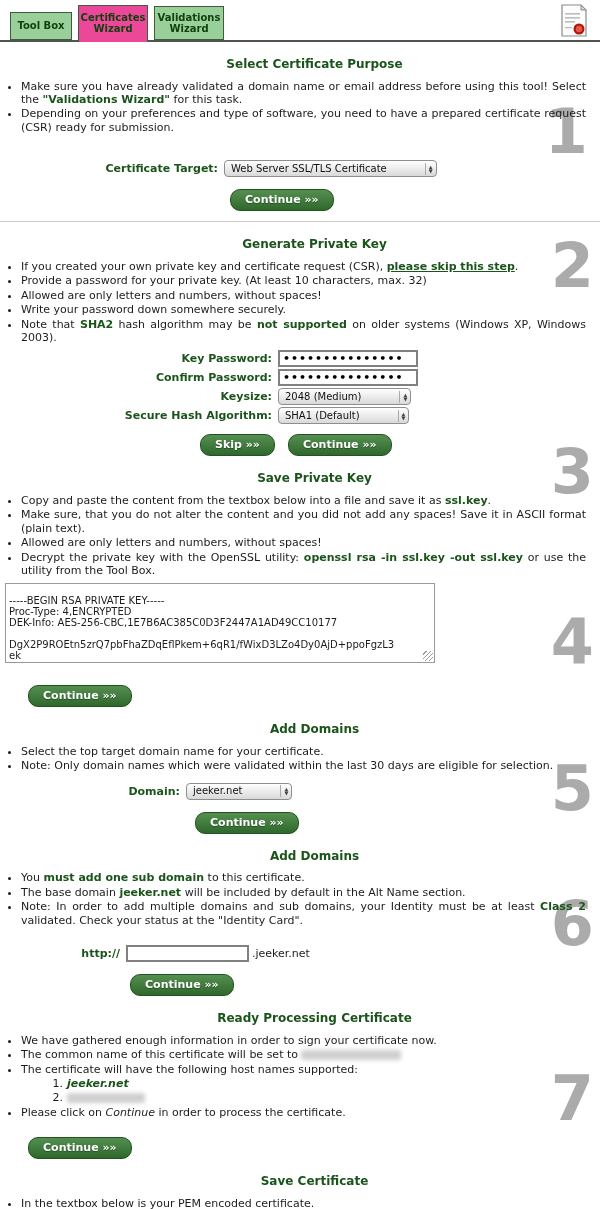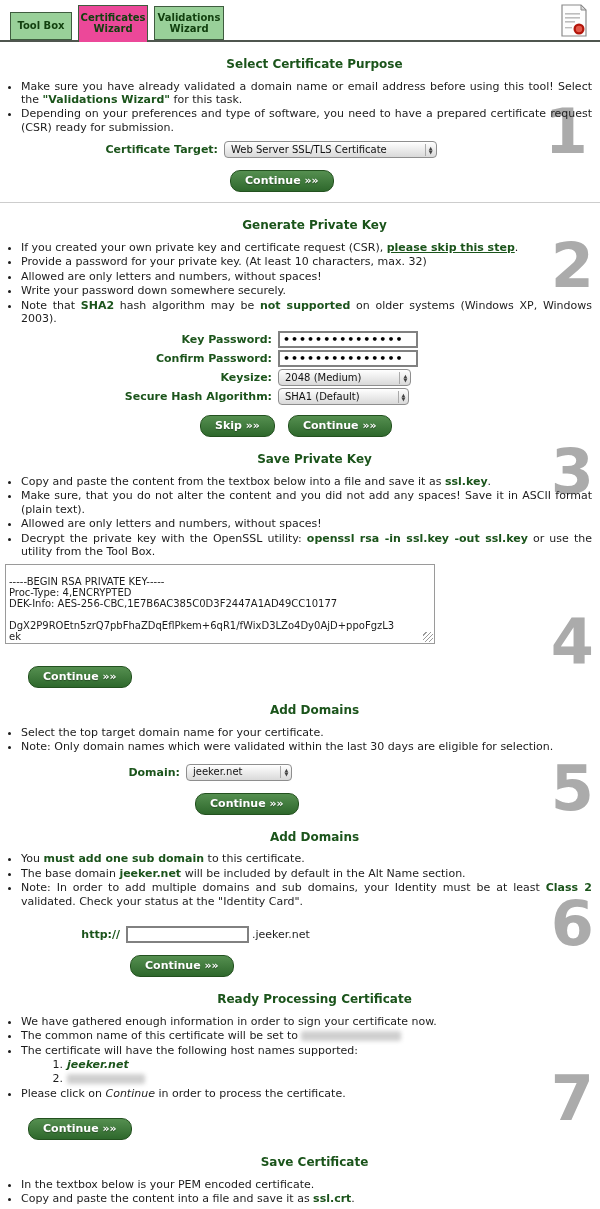--- a/index.html
+++ b/index.html
@@ -17,21 +17,21 @@
         display:flex; align-items:center; justify-content:center;
         padding:2px 6px; cursor:pointer; line-height:1.15;}
   .tab.one-line{ width:62px; height:28px; }
   .tab.two-line{ width:70px; height:34px; }
   .tab.active{ background:#ec4899; border-bottom:none; height:37px;
                margin-bottom:-2px; padding-bottom:4px; }
   .doc-icon{ position:absolute; right:12px; top:4px; }
   
   .sect-title{ text-align:center; font-weight:bold; font-size:12px;
                color:#1b541b; margin:15px 16px 6px 0;padding-left:45px; }
-  ul.blt{ margin:8px 0 6px 6px; padding-left:15px; padding-right:8px; }
+  ul.blt{ margin:8px 6px 6px 6px; padding-left:15px; padding-right:8px; }
   ul.blt li{ text-align:justify; margin-bottom:1px; }
   .em{ font-weight:bold; color:#1b541b; }
   .em.u{ text-decoration:underline; }
   .it{ font-style:italic; }
   .host-list{ margin:0 0 0 26px; }
   .host-row{ margin:1px 0; }
   .host-num{ display:inline-block; width:16px; text-align:right; margin-right:4px; }
   .host-name{ font-weight:bold; font-style:italic; color:#1b541b; }
   .blur-redact{ display:inline-block; height:10px; background:#cfcfcf;
                 border-radius:2px; filter:blur(2px); vertical-align:middle; }
@@ -110,21 +110,21 @@
         <circle cx="19" cy="25" r="3.2" fill="#e2584a"></circle>
       </svg>
     </div>
   </div>
 
   <div class="sect-title">Select Certificate Purpose</div>
   <ul class="blt">
     <li><span>Make sure you have already validated a domain name or email address before using this tool! Select the </span><span class="em">"Validations Wizard"</span><span> for this task.</span></li>
     <li><span>Depending on your preferences and type of software, you need to have a prepared certificate request (CSR) ready for submission.</span></li>
   </ul>
-  <div class="frow" style="margin-top:7px">
+  <div class="frow" style="margin-top:26px">
     <span class="flabel w218">Certificate Target:</span>
     <span class="select">
       <span class="val">Web Server SSL/TLS Certificate</span>
       <span class="arrows">
           <span>▲</span>
           <span>▼</span>
         </span>
     </span>
   </div>
   <div style="margin:12px 0 0 230px">

